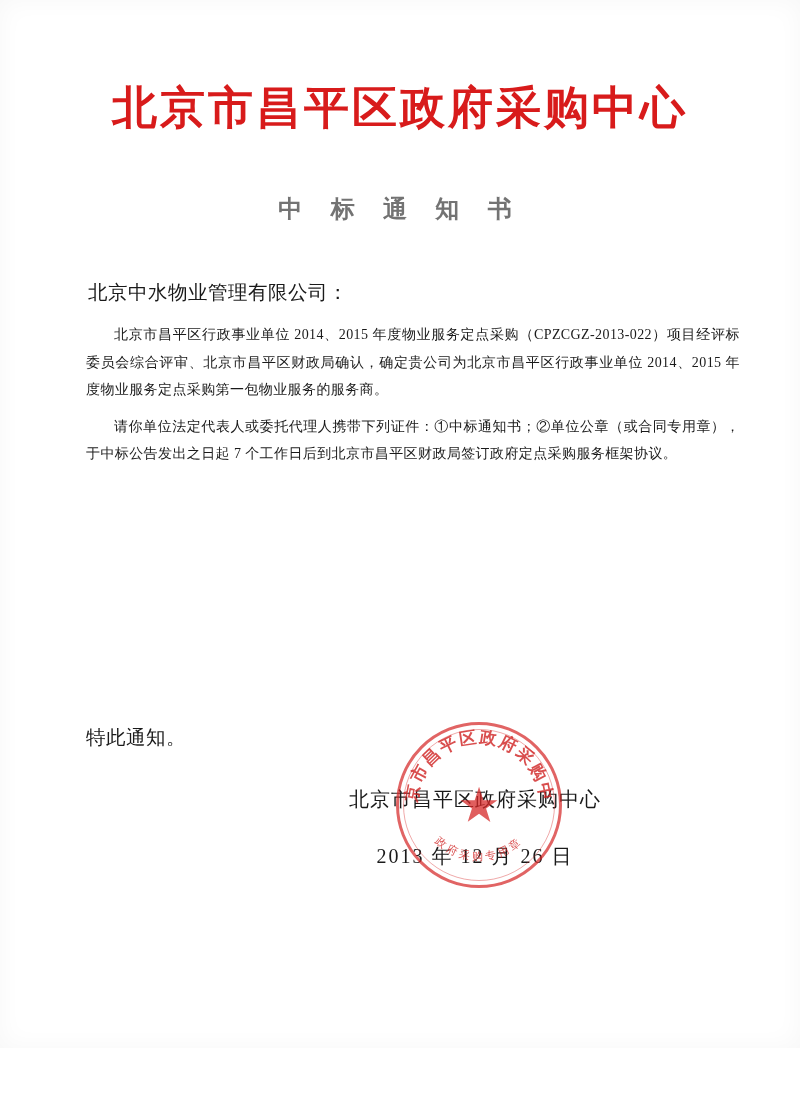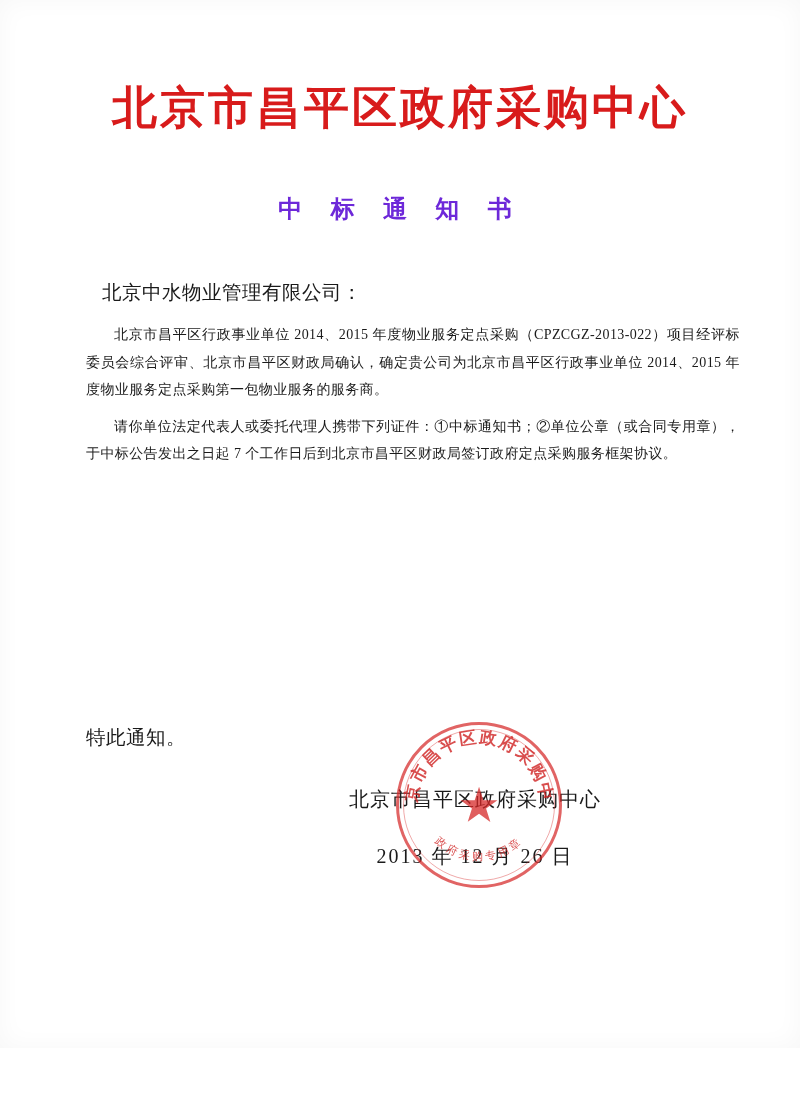--- a/index.html
+++ b/index.html
@@ -40,35 +40,35 @@
 
   .doc-title {
     position: absolute;
     top: 193px;
     left: 0;
     width: 800px;
     text-align: center;
     font-weight: bold;
     font-size: 24px;
     letter-spacing: 10px;
-    color: #6d28d9;
+    color: #737373;
     font-family: "DejaVu Serif", "Liberation Serif", serif;
   }
 
   
   .body-block {
     position: absolute;
     top: 278px;
     left: 86px;
     width: 654px;
   }
   .salutation {
     font-size: 19.5px;
     line-height: 1.5;
-    margin: 0 0 14px 16px;
+    margin: 0 0 14px 2px;
     letter-spacing: 0.5px;
   }
   .para {
     font-size: 14px;
     line-height: 1.95;
     margin: 0 0 4px 0;
     text-align: justify;
     text-justify: inter-ideograph;
     text-indent: 2em;
     letter-spacing: 0.4px;

